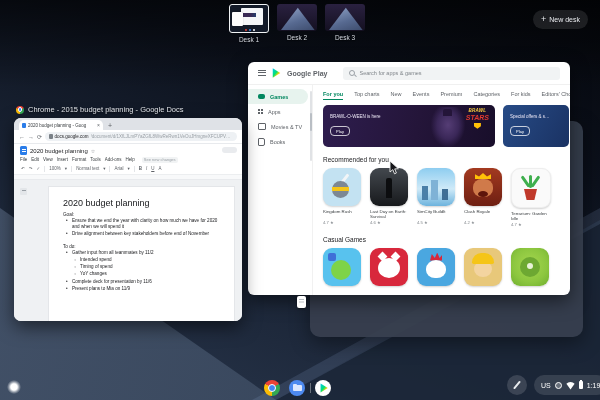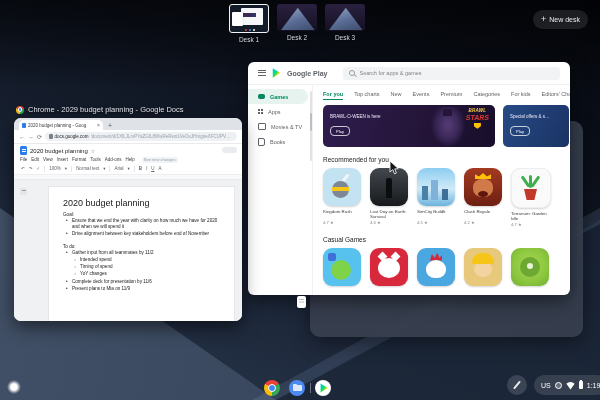--- a/index.html
+++ b/index.html
@@ -223,21 +223,21 @@
 </div>
 <div class="newdesk">
   <span class="plus">+</span>
   <span>New desk</span>
 </div>
 
 <div class="cr-title">
   <span class="cball small">
       <span class="cblue"></span>
     </span>
-  <span>Chrome - 2029 budget planning - Google Docs</span>
+  <span>Chrome - 2015 budget planning - Google Docs</span>
 </div>
 
 <div class="cr-win">
   <div class="tabstrip">
     <div class="tab">
       <span class="fav"></span>
       <span class="ttl">2020 budget planning - Goog</span>
       <span class="x">×</span>
     </div>
     <span class="newtab">+</span>

